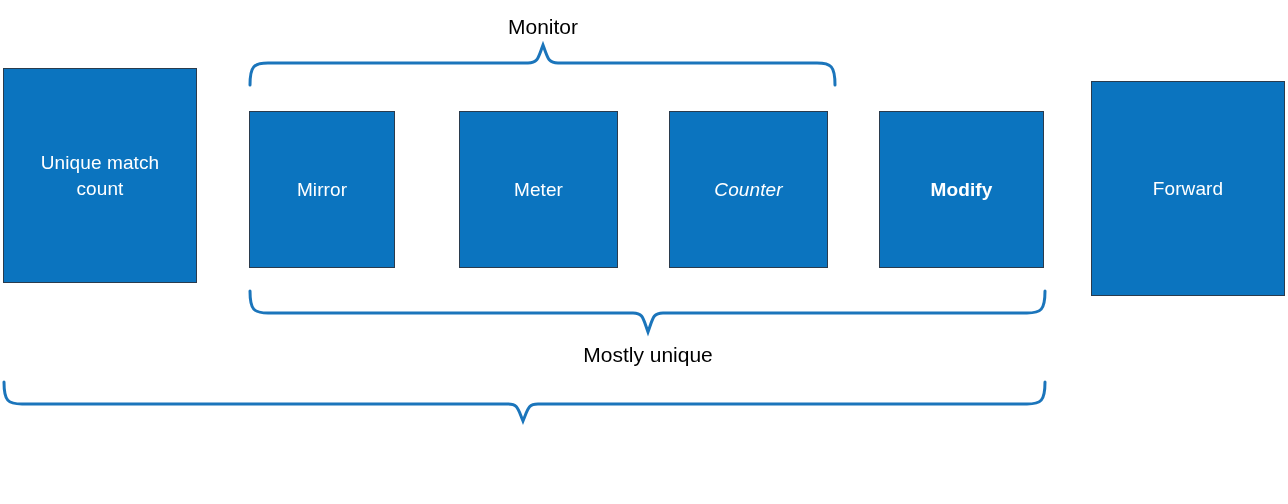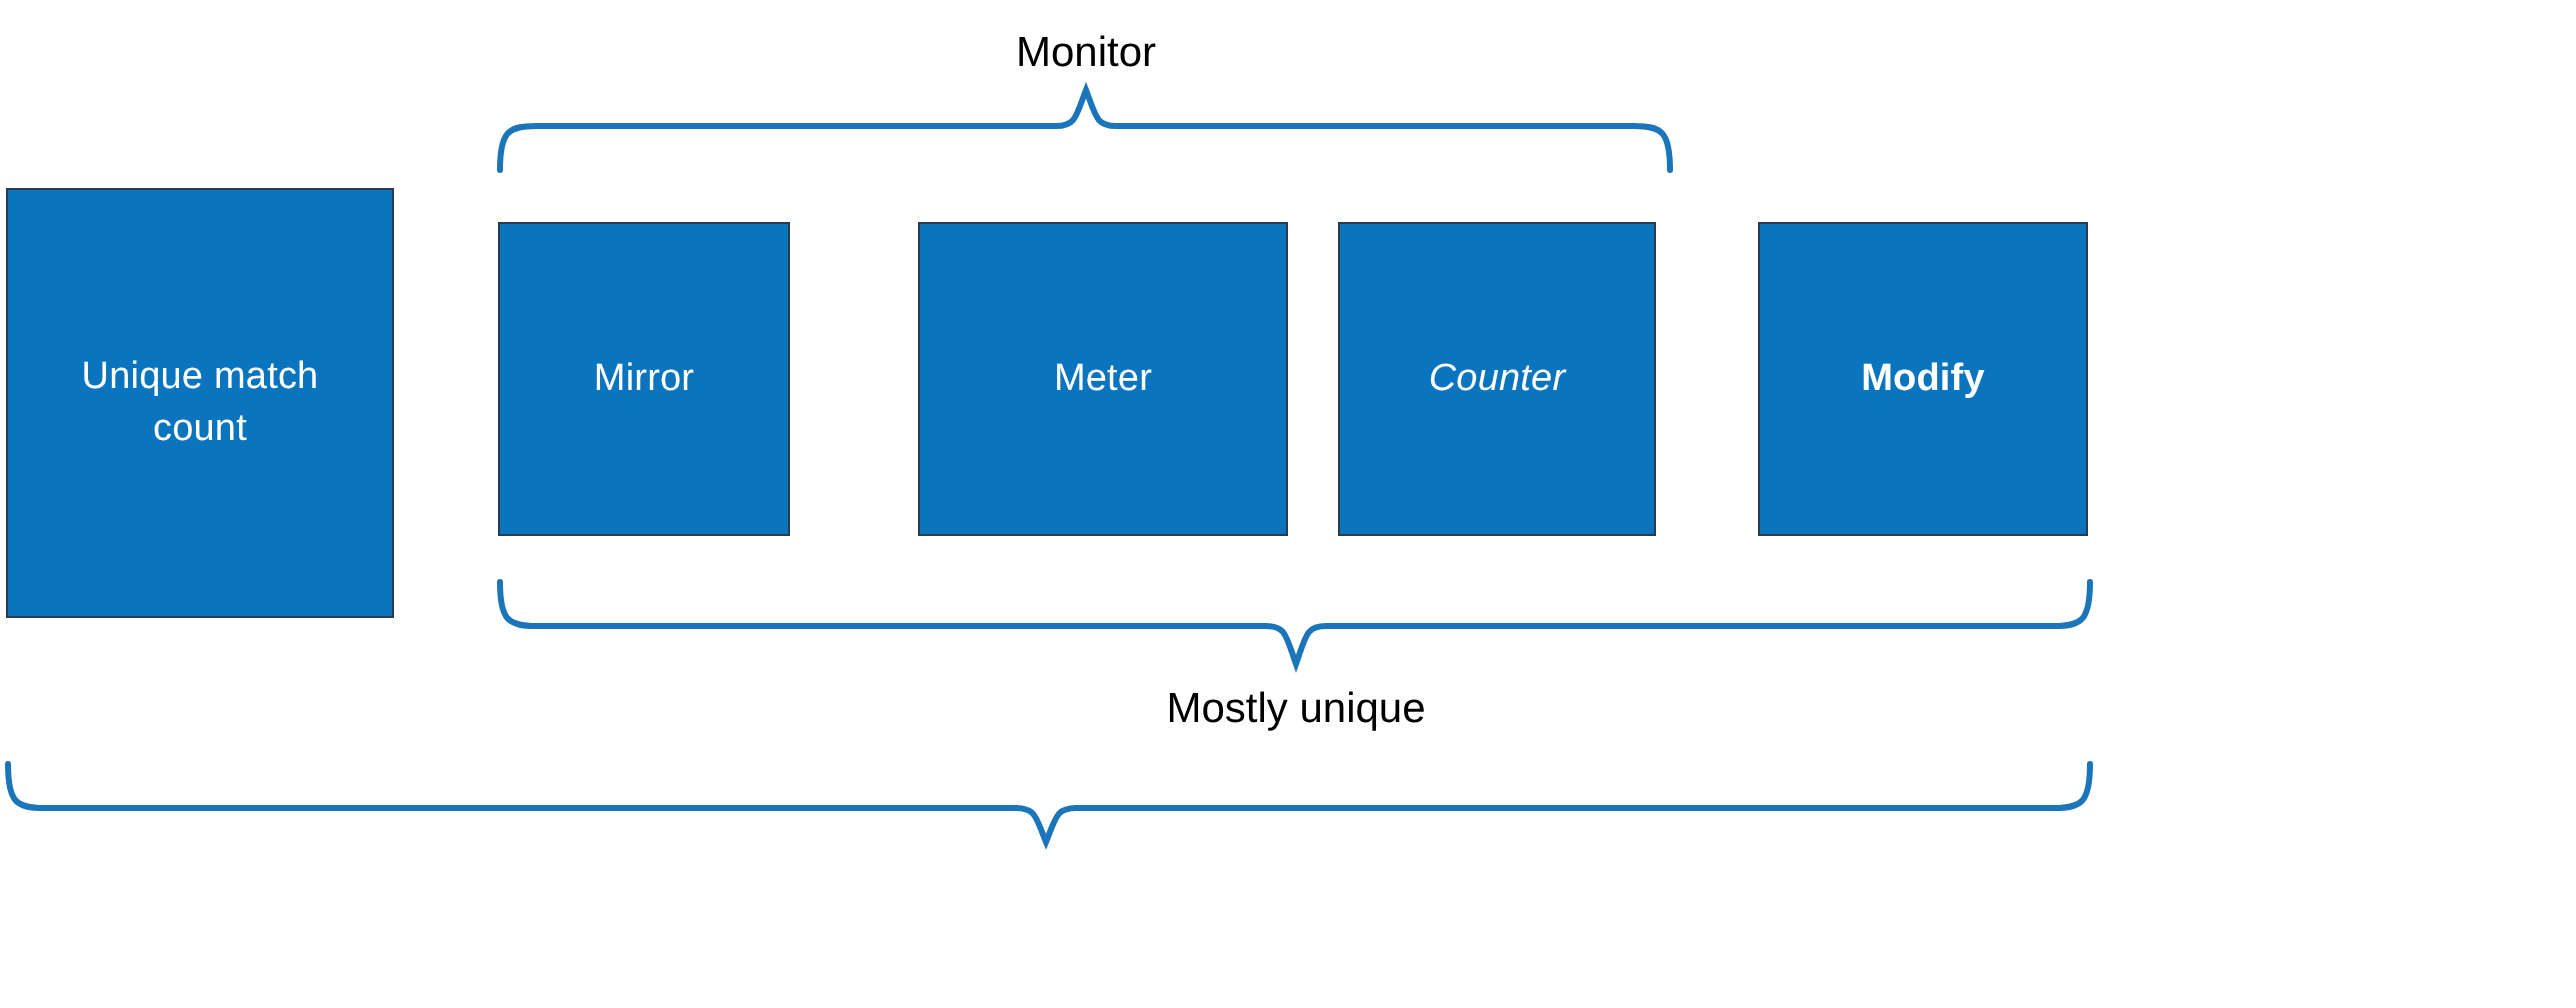--- a/index.html
+++ b/index.html
@@ -57,41 +57,44 @@
     font-family: "Liberation Sans", sans-serif;
     text-align: center;
     white-space: pre-line;
   }
 </style>
 </head>
 <body>
 
 <div id="canvas">
 
-  <div class="stage-box" style="left:3px; top:94px; width:194px; height:215px;">
+  <div class="stage-box" style="left:3px; top:68px; width:194px; height:215px;">
     <span class="box-label">Unique match
 count</span>
   </div>
 
   <div class="stage-box" style="left:249px; top:111px; width:146px; height:157px;">
     <span class="box-label">Mirror</span>
   </div>
 
-  <div class="stage-box" style="left:459px; top:111px; width:185px; height:157px;">
+  <div class="stage-box" style="left:459px; top:111px; width:159px; height:157px;">
     <span class="box-label">Meter</span>
   </div>
 
   <div class="stage-box" style="left:669px; top:111px; width:159px; height:157px;font-style:italic;">
     <span class="box-label">Counter</span>
   </div>
 
   <div class="stage-box" style="left:879px; top:111px; width:165px; height:157px;font-weight:bold;">
     <span class="box-label">Modify</span>
   </div>
 
+  <div class="stage-box" style="left:1091px; top:81px; width:194px; height:215px;">
+    <span class="box-label">Forward</span>
+  </div>
 
   <svg class="brace-svg" viewBox="0 0 1288 504">
 
     <path class="brace-path" d="M 250 85
              C 250 66, 254 63, 268 63
              L 528 63
              C 538 63, 538 58, 543 45
              C 548 58, 548 63, 558 63
              L 817 63
              C 831 63, 835 66, 835 85"></path>

